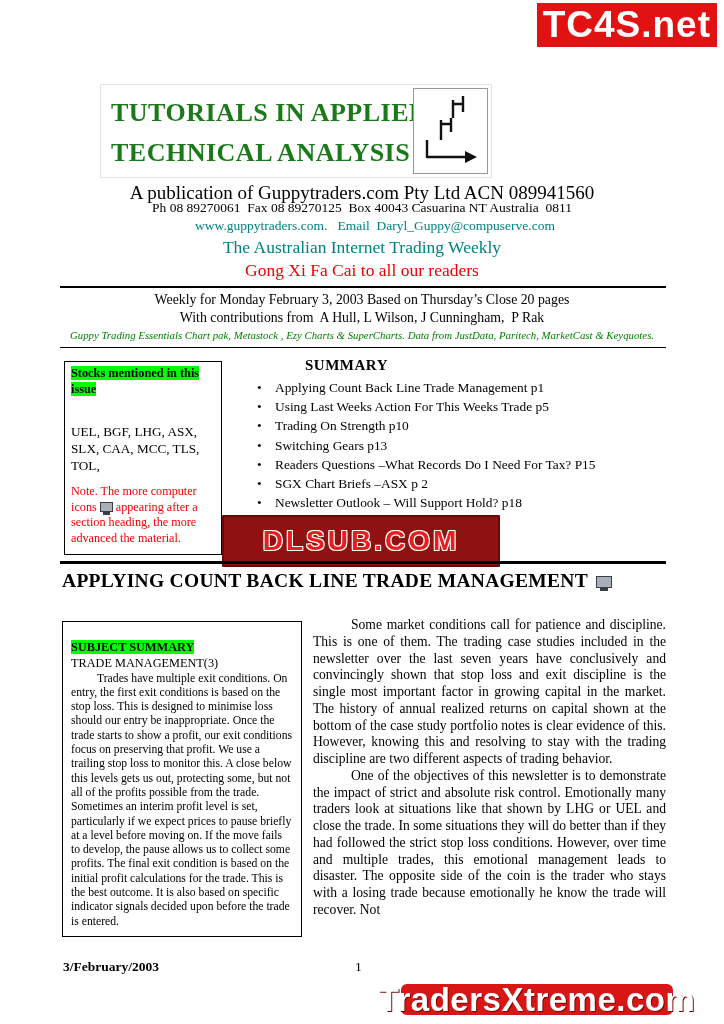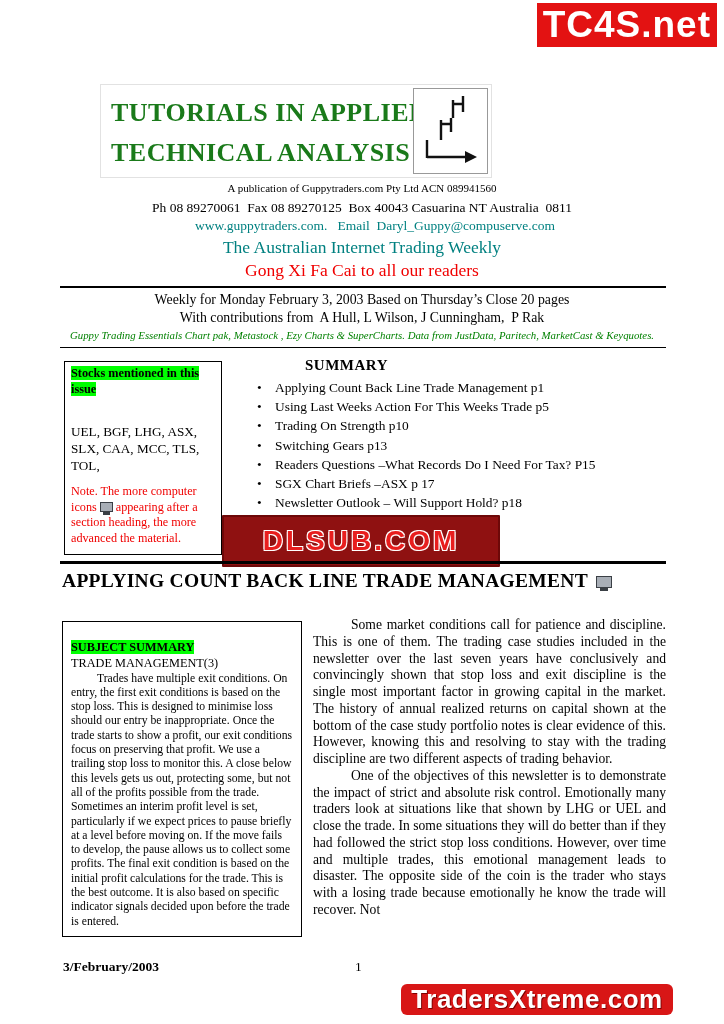--- a/index.html
+++ b/index.html
@@ -21,21 +21,21 @@
     background:#8f1111; border:2px solid #6d0808; border-radius:1px;
     display:flex; align-items:center; justify-content:center;
     font-family:"Liberation Sans", sans-serif; font-weight:bold; font-size:28px;
     letter-spacing:3px; color:#e81e1e;
     text-shadow:-1px -1px 0 #fff, 1px -1px 0 #fff, -1px 1px 0 #fff, 1px 1px 0 #fff;
   }
   .wm-bottom {
     position:absolute; left:401px; top:984px; width:272px; height:31px;
     background:#d81616; border-radius:6px;
     display:flex; align-items:center; justify-content:center;
-    font-family:"Liberation Sans", sans-serif; font-weight:bold; font-size:26px;
+    font-family:"Liberation Sans", sans-serif; font-weight:bold; font-size:33px;
     color:#fff; text-shadow:1px 1px 0 #7d0000; letter-spacing:0.5px;
   }
 
   
   .masthead {
     position:absolute; left:100px; top:84px; width:392px; height:94px;
     border:1px solid #e2e2e2;
   }
   .mast-title {
     position:absolute; left:10px; top:8px;
@@ -43,21 +43,21 @@
     letter-spacing:0.5px;
   }
   .logo-box {
     position:absolute; right:3px; top:3px; width:75px; height:86px;
     border:1px solid #999; background:#fff;
     display:flex; align-items:center; justify-content:center;
   }
 
   .cline { position:absolute; left:0; width:724px; text-align:center; }
   .prewrap { white-space:pre-wrap; }
-  .pub-line    { top:182px; font-size:11px; }
+  .pub-line    { top:182px; font-size:19px; }
   .contact-line{ top:200px; font-size:13.5px; }
   .web-line    { top:218px; font-size:13.5px; color:#008080;padding-left:26px; }
   .tagline     { top:237px; font-size:17.5px; color:#008080; }
   .greeting    { top:260px; font-size:17.5px; color:#f00000; }
   .weekly  { top:292px; font-size:13.8px; }
   .contrib { top:310px; font-size:13.8px; }
   .tools   { top:329px; font-size:10.8px; color:#008000; font-style:italic; }
 
   .hr { position:absolute; left:60px; width:606px; border-top:1px solid #000; }
   .hr1 { top:286px; border-top-width:2px; }
@@ -169,21 +169,21 @@
     </div>
   </div>
 
   <div class="contents-heading">SUMMARY</div>
   <ul class="contents-list">
     <li>Applying Count Back Line Trade Management p1</li>
     <li>Using Last Weeks Action For This Weeks Trade p5</li>
     <li>Trading On Strength p10</li>
     <li>Switching Gears p13</li>
     <li>Readers Questions –What Records Do I Need For Tax? P15</li>
-    <li>SGX Chart Briefs –ASX p 17</li>
+    <li>SGX Chart Briefs –ASX p 2</li>
     <li>Newsletter Outlook – Will Support Hold? p18</li>
     <li></li>
     <li>Sample Portfolio Performance p19</li>
   </ul>
 
   <div class="wm-mid">DLSUB.COM</div>
 
   <div class="hr hr3"></div>
 
   <div class="article-heading">

